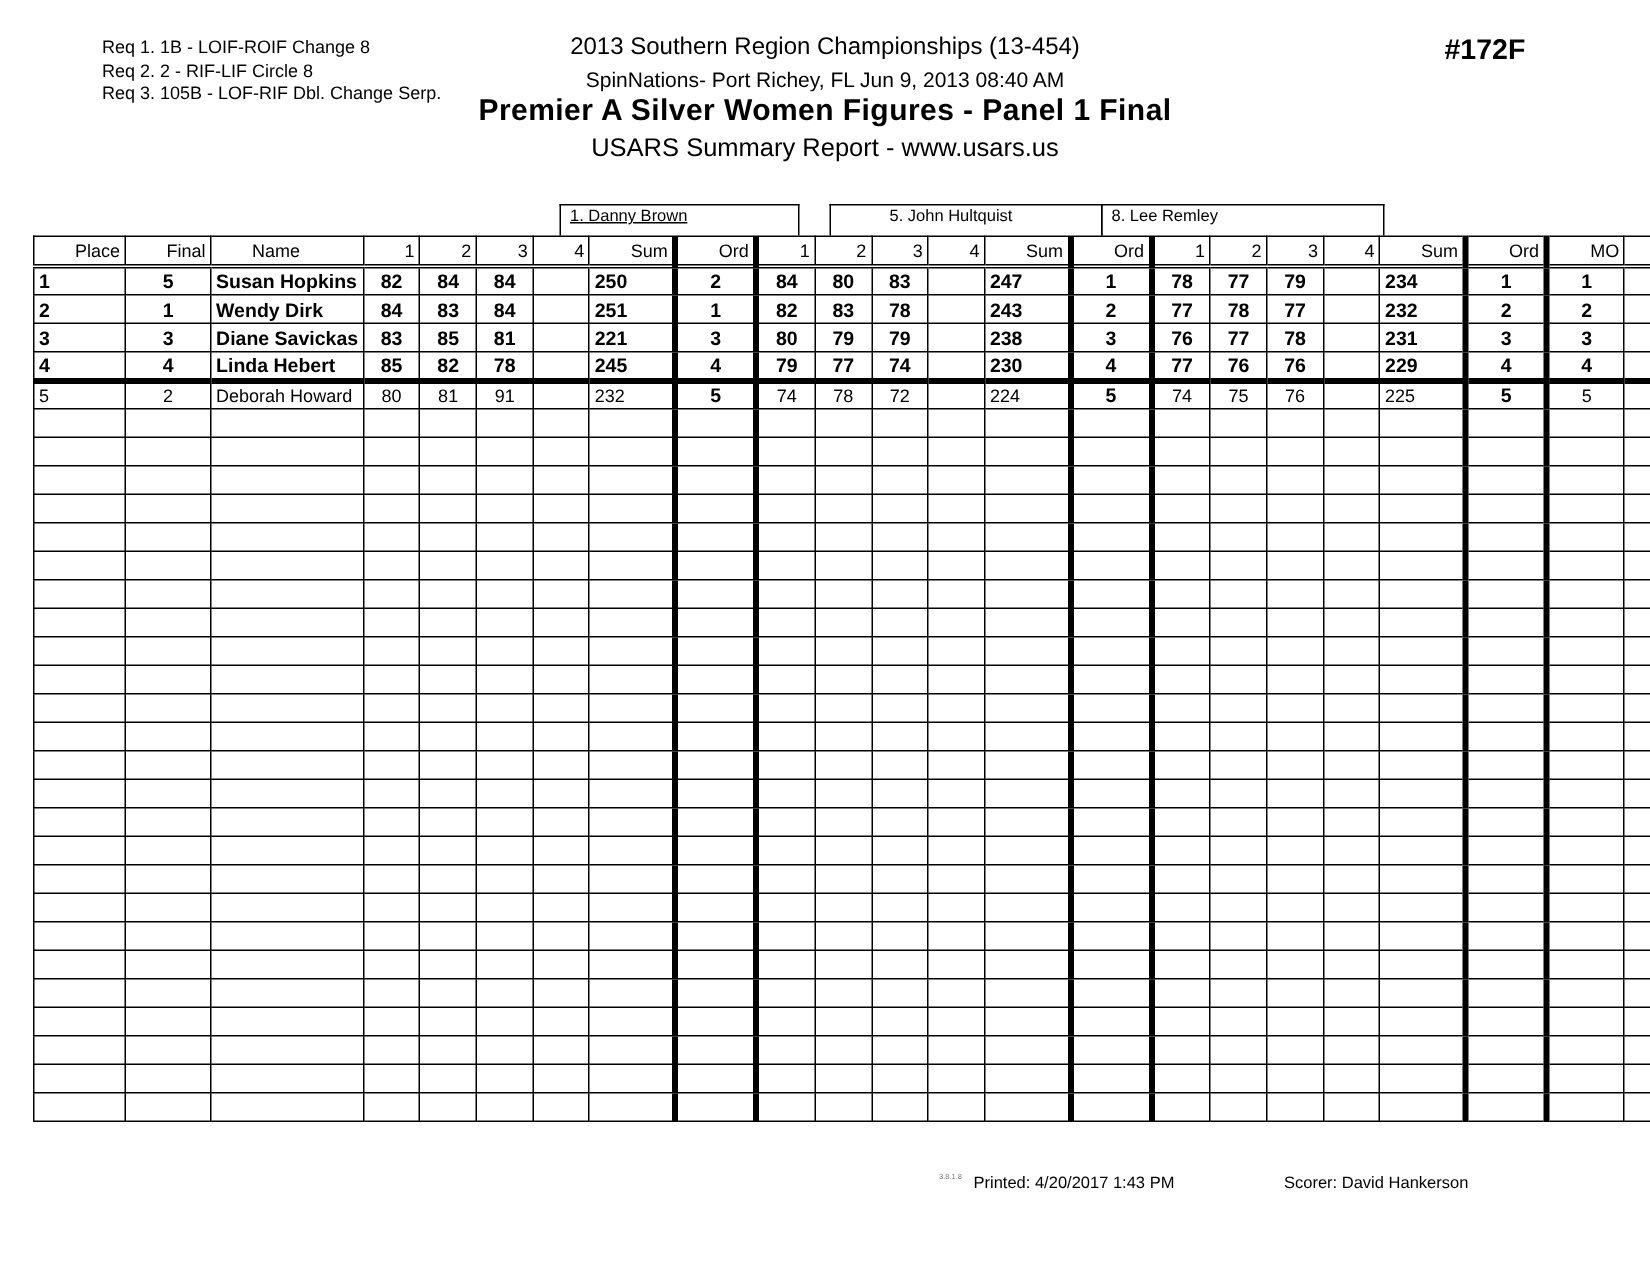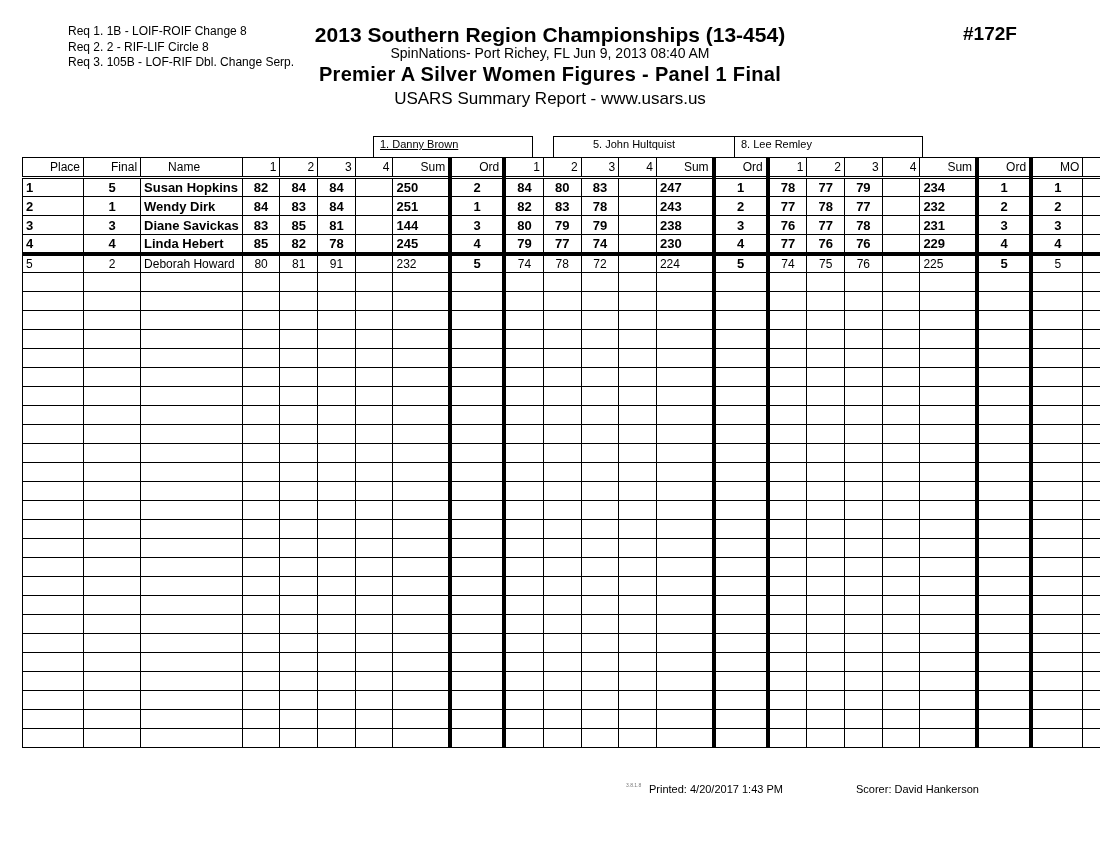--- a/index.html
+++ b/index.html
@@ -3,21 +3,21 @@
 <meta charset="utf-8">
 <style>
   html, body { margin: 0; padding: 0; background: #fff; }
   body { width: 1100px; height: 850px; position: relative; overflow: hidden;
          font-family: "Liberation Sans", sans-serif; color: #000; }
 
   .req { position: absolute; left: 24px; top: 24px; font-size: 12px; line-height: 15.5px; }
   .req div { white-space: nowrap; margin-left: 44px; }
 
   .hdr-center { position: absolute; left: 250px; width: 600px; text-align: center; white-space: nowrap; }
-  .t1 { top: 23px; font-size: 21px; font-weight: bold; }
+  .t1 { top: 23px; font-size: 16px; font-weight: normal; }
   .t2 { top: 45px; font-size: 14px; }
   .t3 { top: 63px; font-size: 20px; font-weight: bold; letter-spacing: 0.3px; }
   .t4 { top: 89px; font-size: 17px; }
   .code { position: absolute; left: 963px; top: 23px; font-size: 19px; font-weight: bold; }
 
   
   .judge { position: absolute; top: 136px; height: 21px; border: 1px solid #000; border-bottom: none;
            font-size: 11px; line-height: 14px; padding-left: 6px; box-sizing: border-box; }
   .judge.j1 { left: 373px; width: 160px; text-decoration: underline; }
   .judge.j2 { left: 553px; width: 182px; padding-left: 39px; }
@@ -171,21 +171,21 @@
         <td class="c">1</td>
       </tr>
       <tr class="bold">
         <td>3</td>
         <td class="c">3</td>
         <td>Diane Savickas</td>
         <td class="c">83</td>
         <td class="c">85</td>
         <td class="c">81</td>
         <td class="c"></td>
-        <td class="r">144</td>
+        <td class="r">221</td>
         <td class="c ord ordb">3</td>
         <td class="c">80</td>
         <td class="c">79</td>
         <td class="c">79</td>
         <td class="c"></td>
         <td class="r">238</td>
         <td class="c ord ordb">3</td>
         <td class="c">76</td>
         <td class="c">77</td>
         <td class="c">78</td>

